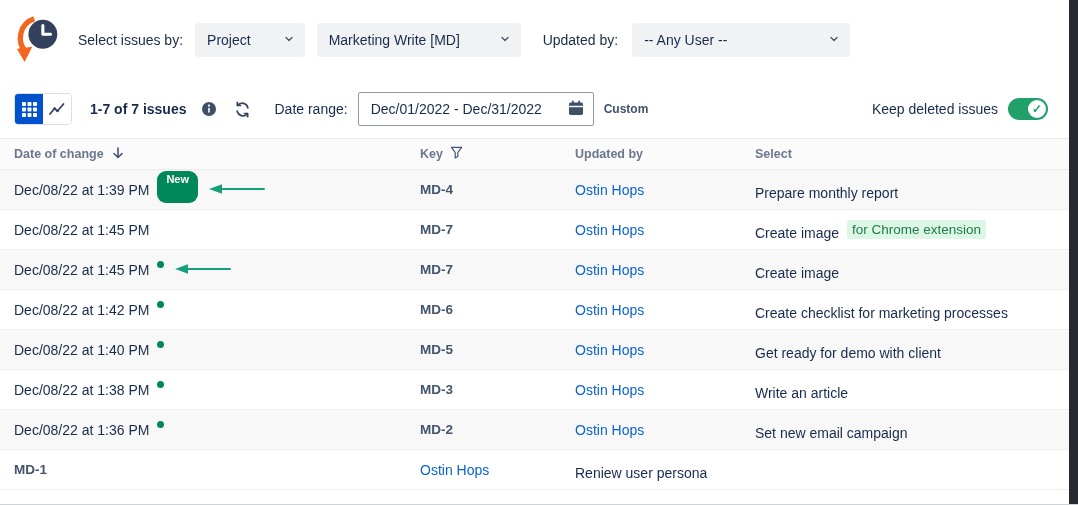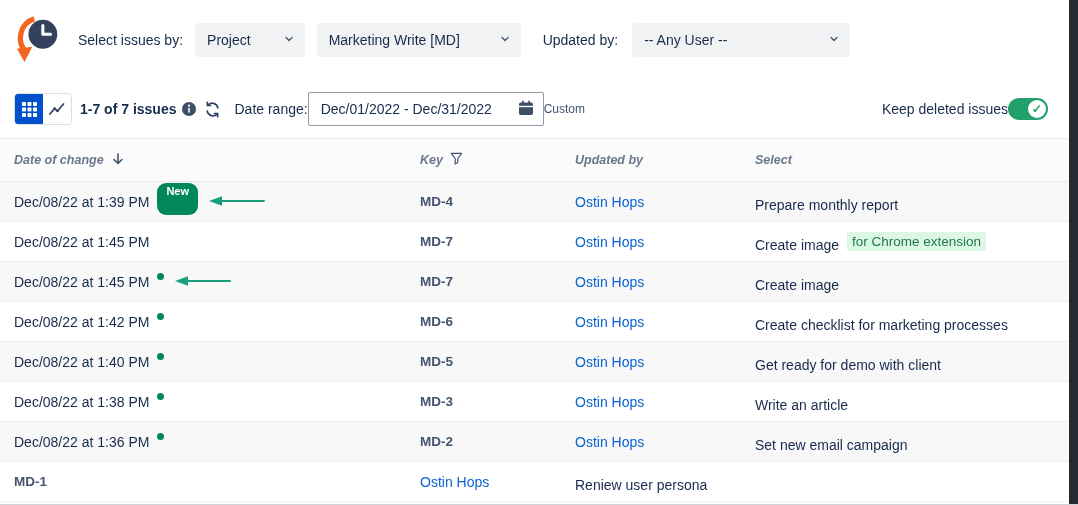--- a/index.html
+++ b/index.html
@@ -15,45 +15,45 @@
   .bar-label { font-size: 14px; color: #172b4d; white-space: nowrap; }
   .dropdown { display: flex; align-items: center; gap: 8px; background: #f1f2f4;
               border-radius: 3px; height: 34px; padding: 0 10px 0 12px; font-size: 14px;
               color: #172b4d; cursor: pointer; white-space: nowrap; }
   .dd-selectby { min-width: 74px; justify-content: space-between; gap: 32px; }
   .dd-project  { width: 204px; justify-content: space-between; }
   .dd-user     { width: 218px; justify-content: space-between; margin-left: 2px; }
   .updated-label { margin-left: 10px; }
 
   
-  .toolbar { display: flex; align-items: center; height: 58px; padding: 0 14px; }
+  .toolbar { display: flex; align-items: center; height: 58px; padding: 0 14px; gap: 10px; }
   .view-group { display: flex; border: 1px solid #dcdfe4; border-radius: 4px; overflow: hidden; }
   .view-btn { width: 28px; height: 30px; display: flex; align-items: center; justify-content: center;
               background: #fff; border: none; cursor: pointer; }
   .view-btn.active { background: #0052cc; }
   .count { font-size: 14px; font-weight: 700; color: #172b4d; margin-left: 8px; white-space: nowrap; }
   .icon-btn { display: flex; align-items: center; justify-content: center; width: 24px; height: 24px;
               cursor: pointer; background: none; border: none; }
   .date-label { font-size: 14px; color: #172b4d; margin-left: 10px; white-space: nowrap; }
   .date-input { display: flex; align-items: center; justify-content: space-between; width: 236px;
                 height: 34px; border: 1px solid #8f99a8; border-radius: 2px; padding: 0 8px 0 12px;
                 font-size: 14px; color: #172b4d; cursor: text; background: #fff; }
-  .custom { font-size: 12px; color: #42526e; }
+  .custom { font-size: 12px; color: #42526e; font-weight: bold; }
   .spacer { flex: 1; }
   .keep-label { font-size: 14px; color: #172b4d; white-space: nowrap; }
   .toggle { position: relative; width: 40px; height: 22px; border-radius: 12px; background: #22a06b;
             cursor: pointer; margin-right: 16px; flex: 0 0 auto; }
   .knob { position: absolute; top: 2px; right: 2px; width: 18px; height: 18px; border-radius: 50%;
           background: #fff; display: flex; align-items: center; justify-content: center;
           font-size: 12px; font-weight: 700; color: #22a06b; }
 
   
   .thead { display: grid; grid-template-columns: 406px 155px 180px 1fr; align-items: center;
-           height: 44px; border-top: 1px solid #e8eaed; border-bottom: 1px solid #e8eaed;
-           background: #fbfbfc; font-style: italic; }
+           height: 32px; border-top: 1px solid #e8eaed; border-bottom: 1px solid #e8eaed;
+           background: #fbfbfc; }
   .hcell { display: flex; align-items: center; gap: 7px; padding-left: 14px; font-size: 12.5px;
            font-weight: 700; color: #6b778c; }
   .trow { display: grid; grid-template-columns: 406px 155px 180px 1fr; align-items: center;
           height: 40px; border-bottom: 1px solid #eef0f2; font-size: 14px; background: #fff; }
   .trow.alt { background: #f8f8f9; }
   .cell { display: flex; align-items: center; gap: 8px; padding-left: 14px; overflow: hidden; }
   .date { color: #172b4d; white-space: nowrap; }
   .new-badge { background: #00875a; color: #fff; font-size: 11px; font-weight: 700;
                padding: 2px 9px 18px; border-radius: 9px; margin-bottom: 5px; white-space: nowrap; }
   .dot { width: 7px; height: 7px; border-radius: 50%; background: #00875a; margin-bottom: 11px;

